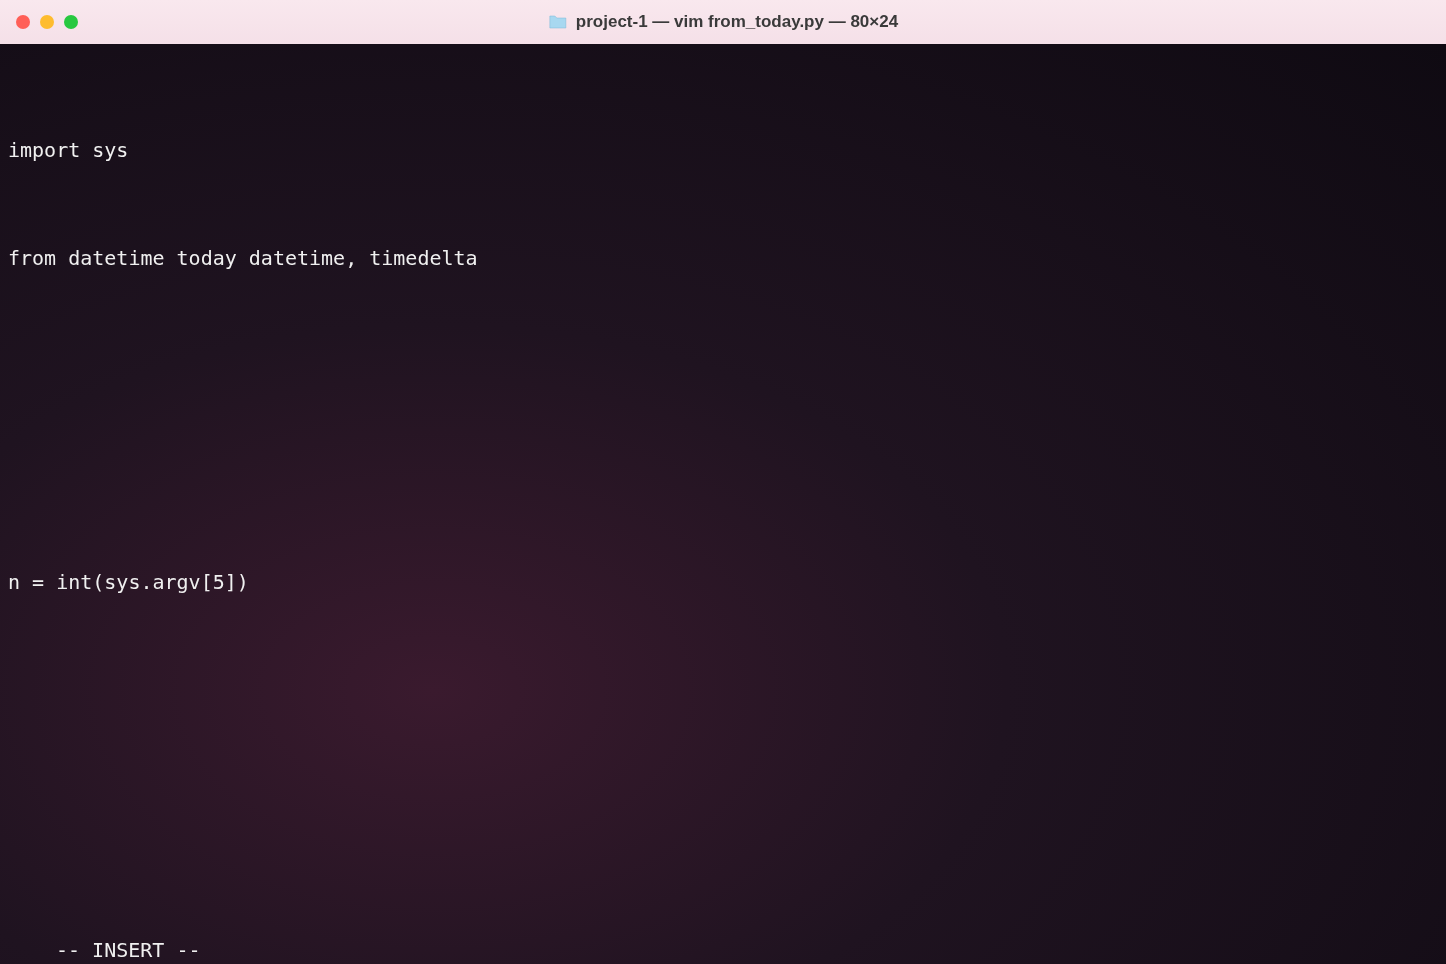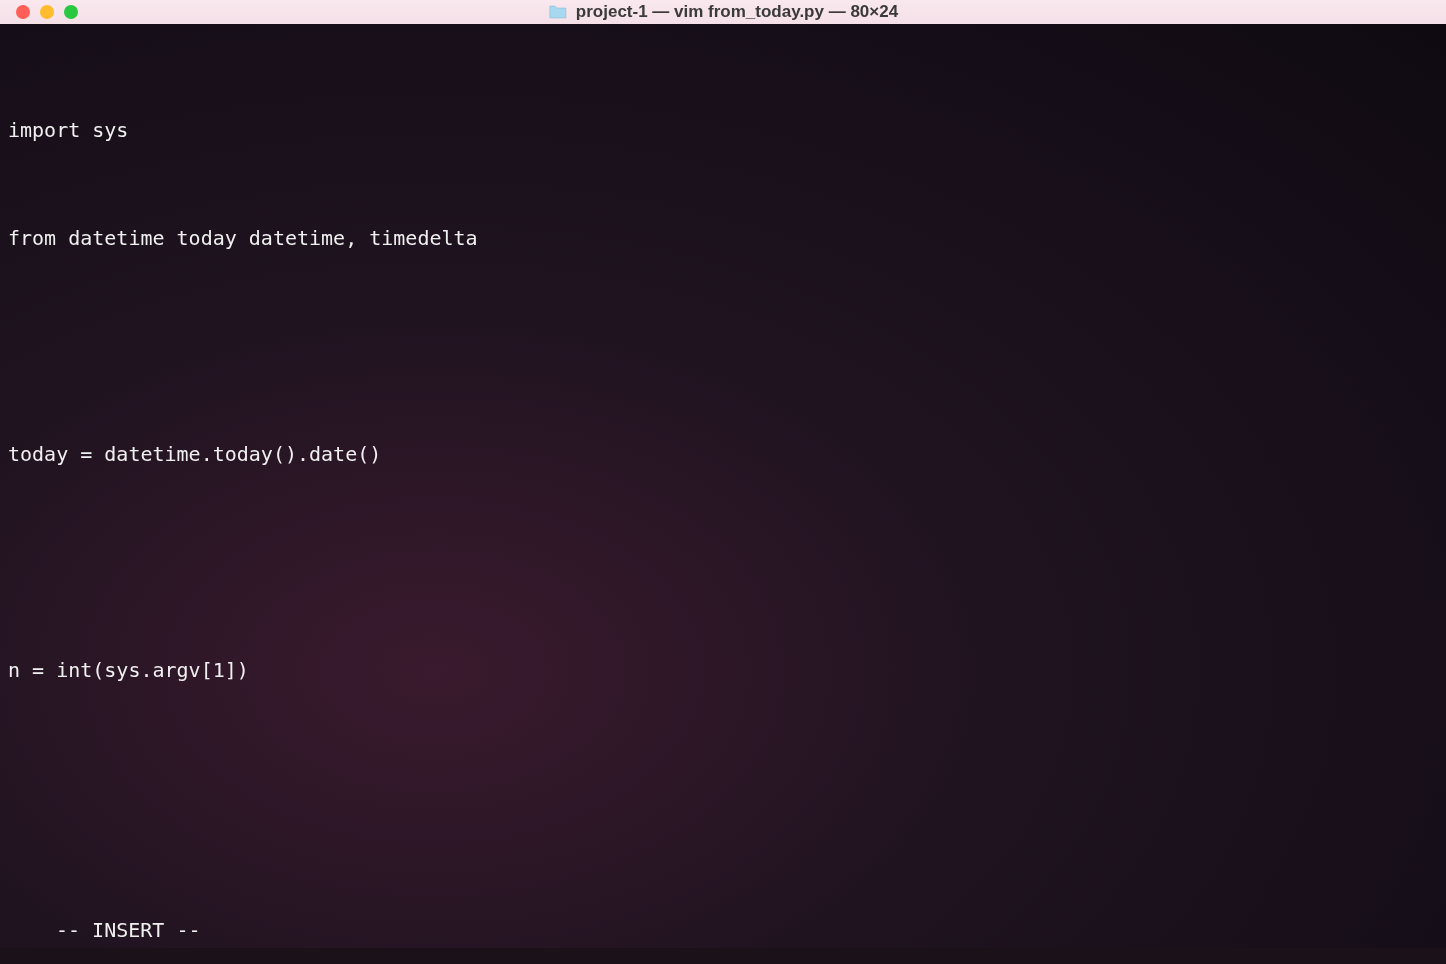--- a/index.html
+++ b/index.html
@@ -10,21 +10,21 @@
     
     body {
       font-family: -apple-system, BlinkMacSystemFont, "Segoe UI", sans-serif;
       background: #1a1218;
       width: 1446px;
       height: 964px;
       overflow: hidden;
     }
     
     .titlebar {
-      height: 24px;
+      height: 44px;
       background: linear-gradient(to bottom, #f9e8ee, #f5e0e8);
       display: flex;
       align-items: center;
       padding: 0 16px;
       position: relative;
     }
     
     .traffic-lights {
       display: flex;
       gap: 10px;
@@ -105,23 +105,22 @@
       </svg>
     </span>
     <span>project-1 — vim from_today.py — 80×24</span>
   </div>
 </div>
 
 <div class="terminal-area">
   <div class="code-line">import sys</div>
   <div class="code-line">from datetime today datetime, timedelta</div>
   <div class="code-line"></div>
-  <div class="code-line">today = datetime.today().date()</div>
   <div class="code-line"></div>
-  <div class="code-line">n = int(sys.argv[1])</div>
+  <div class="code-line">n = int(sys.argv[5])</div>
   <div class="code-line"></div>
   
   
   
   
   
   
   
   
   

